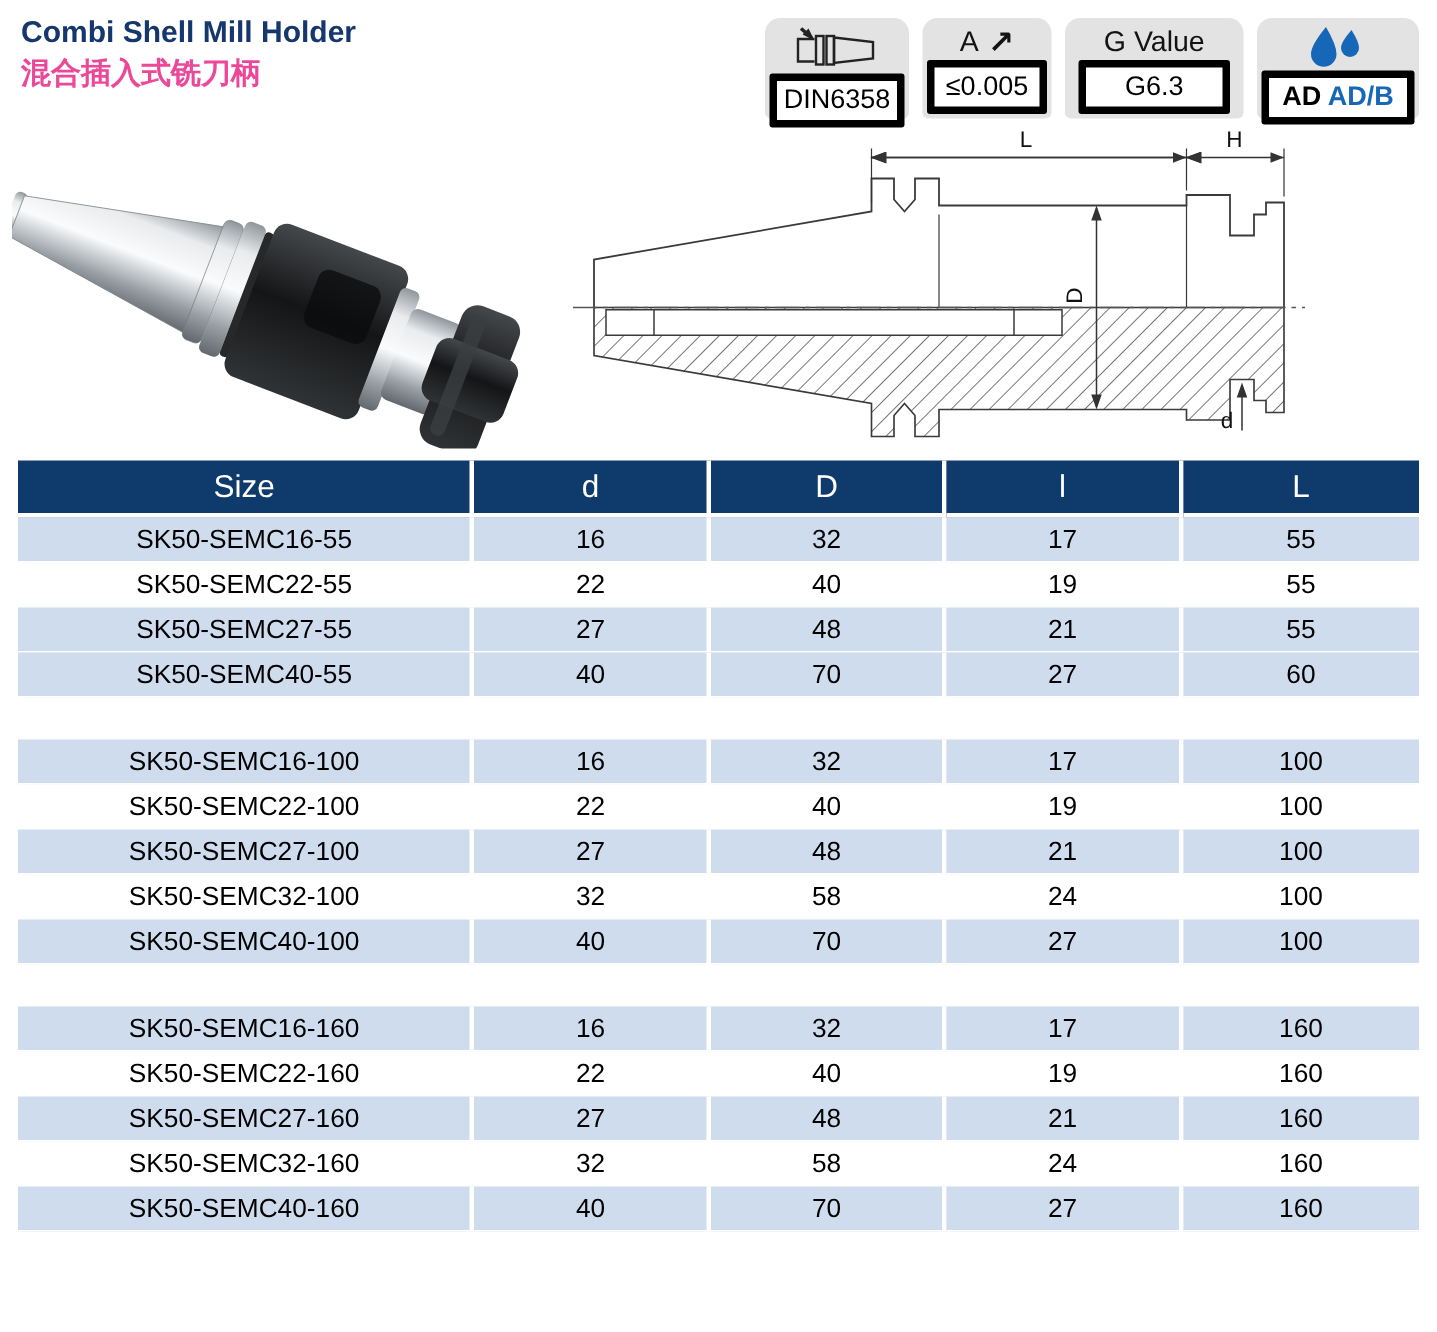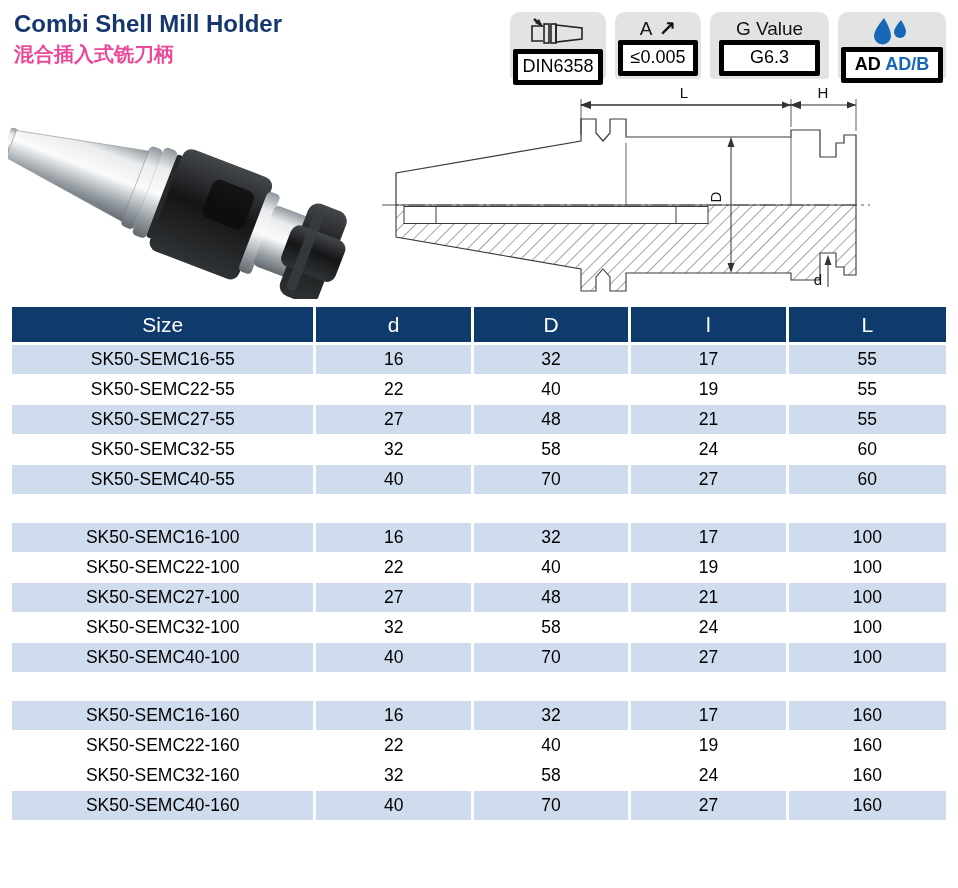--- a/index.html
+++ b/index.html
@@ -4,21 +4,21 @@
 <style>
   * { box-sizing: border-box; }
   body { margin: 0; background: #ffffff; }
   .page {
     width: 958px; height: 888px; background: #fff; overflow: hidden;
     font-family: "Liberation Sans", "DejaVu Sans", sans-serif;
   }
 
   
   .top { display: flex; justify-content: space-between; align-items: flex-start; padding: 10px 12px 0 14px; }
-  .title-en { font-size: 24px; font-weight: bold; color: #16376d; margin: 0; line-height: 1.2; }
+  .title-en { font-size: 20px; font-weight: bold; color: #16376d; margin: 0; line-height: 1.2; }
   .title-zh { font-size: 20px; font-weight: bold; color: #ec4899; margin: 3px 0 0 0; line-height: 1.2; }
 
   .badges { display: flex; gap: 9px; align-items: flex-start; margin-top: 2px; }
   .badge {
     background: #e3e3e3; border-radius: 10px 10px 4px 4px; height: 67px;
     display: flex; flex-direction: column; justify-content: space-between;
     align-items: center; padding: 5px 3px 3px 3px;
   }
   .badge-din { width: 96px; }
   .badge-runout { width: 86px; }
@@ -220,94 +220,94 @@
           <td>19</td>
           <td>55</td>
         </tr>
         <tr class="alt">
           <td>SK50-SEMC27-55</td>
           <td>27</td>
           <td>48</td>
           <td>21</td>
           <td>55</td>
         </tr>
-        <tr class="">
-          <td>SK50-SEMC32-55</td>
+        <tr class="alt">
+          <td>SK50-SEMC40-55</td>
+          <td>40</td>
+          <td>70</td>
+          <td>27</td>
+          <td>60</td>
+        </tr>
+        <tr class="gap">
+          <td colspan="5"></td>
+        </tr>
+        <tr class="alt">
+          <td>SK50-SEMC16-100</td>
+          <td>16</td>
+          <td>32</td>
+          <td>17</td>
+          <td>100</td>
+        </tr>
+        <tr class="">
+          <td>SK50-SEMC22-100</td>
+          <td>22</td>
+          <td>40</td>
+          <td>19</td>
+          <td>100</td>
+        </tr>
+        <tr class="alt">
+          <td>SK50-SEMC27-100</td>
+          <td>27</td>
+          <td>48</td>
+          <td>21</td>
+          <td>100</td>
+        </tr>
+        <tr class="">
+          <td>SK50-SEMC32-100</td>
           <td>32</td>
           <td>58</td>
           <td>24</td>
-          <td>60</td>
-        </tr>
-        <tr class="alt">
-          <td>SK50-SEMC40-55</td>
+          <td>100</td>
+        </tr>
+        <tr class="alt">
+          <td>SK50-SEMC40-100</td>
           <td>40</td>
           <td>70</td>
           <td>27</td>
-          <td>60</td>
+          <td>100</td>
         </tr>
         <tr class="gap">
           <td colspan="5"></td>
         </tr>
         <tr class="alt">
-          <td>SK50-SEMC16-100</td>
+          <td>SK50-SEMC16-160</td>
           <td>16</td>
           <td>32</td>
           <td>17</td>
-          <td>100</td>
-        </tr>
-        <tr class="">
-          <td>SK50-SEMC22-100</td>
+          <td>160</td>
+        </tr>
+        <tr class="">
+          <td>SK50-SEMC22-160</td>
           <td>22</td>
           <td>40</td>
           <td>19</td>
-          <td>100</td>
-        </tr>
-        <tr class="alt">
-          <td>SK50-SEMC27-100</td>
+          <td>160</td>
+        </tr>
+        <tr class="alt">
+          <td>SK50-SEMC27-160</td>
           <td>27</td>
           <td>48</td>
           <td>21</td>
-          <td>100</td>
-        </tr>
-        <tr class="">
-          <td>SK50-SEMC32-100</td>
+          <td>160</td>
+        </tr>
+        <tr class="">
+          <td>SK50-SEMC32-160</td>
           <td>32</td>
           <td>58</td>
           <td>24</td>
-          <td>100</td>
-        </tr>
-        <tr class="alt">
-          <td>SK50-SEMC40-100</td>
-          <td>40</td>
-          <td>70</td>
-          <td>27</td>
-          <td>100</td>
-        </tr>
-        <tr class="gap">
-          <td colspan="5"></td>
-        </tr>
-        <tr class="alt">
-          <td>SK50-SEMC16-160</td>
-          <td>16</td>
-          <td>32</td>
-          <td>17</td>
-          <td>160</td>
-        </tr>
-        <tr class="">
-          <td>SK50-SEMC22-160</td>
-          <td>22</td>
-          <td>40</td>
-          <td>19</td>
-          <td>160</td>
-        </tr>
-        <tr class="">
-          <td>SK50-SEMC32-160</td>
-          <td>32</td>
-          <td>58</td>
-          <td>24</td>
           <td>160</td>
         </tr>
         <tr class="alt">
           <td>SK50-SEMC40-160</td>
           <td>40</td>
           <td>70</td>
           <td>27</td>
           <td>160</td>
         </tr>
       </tbody>

